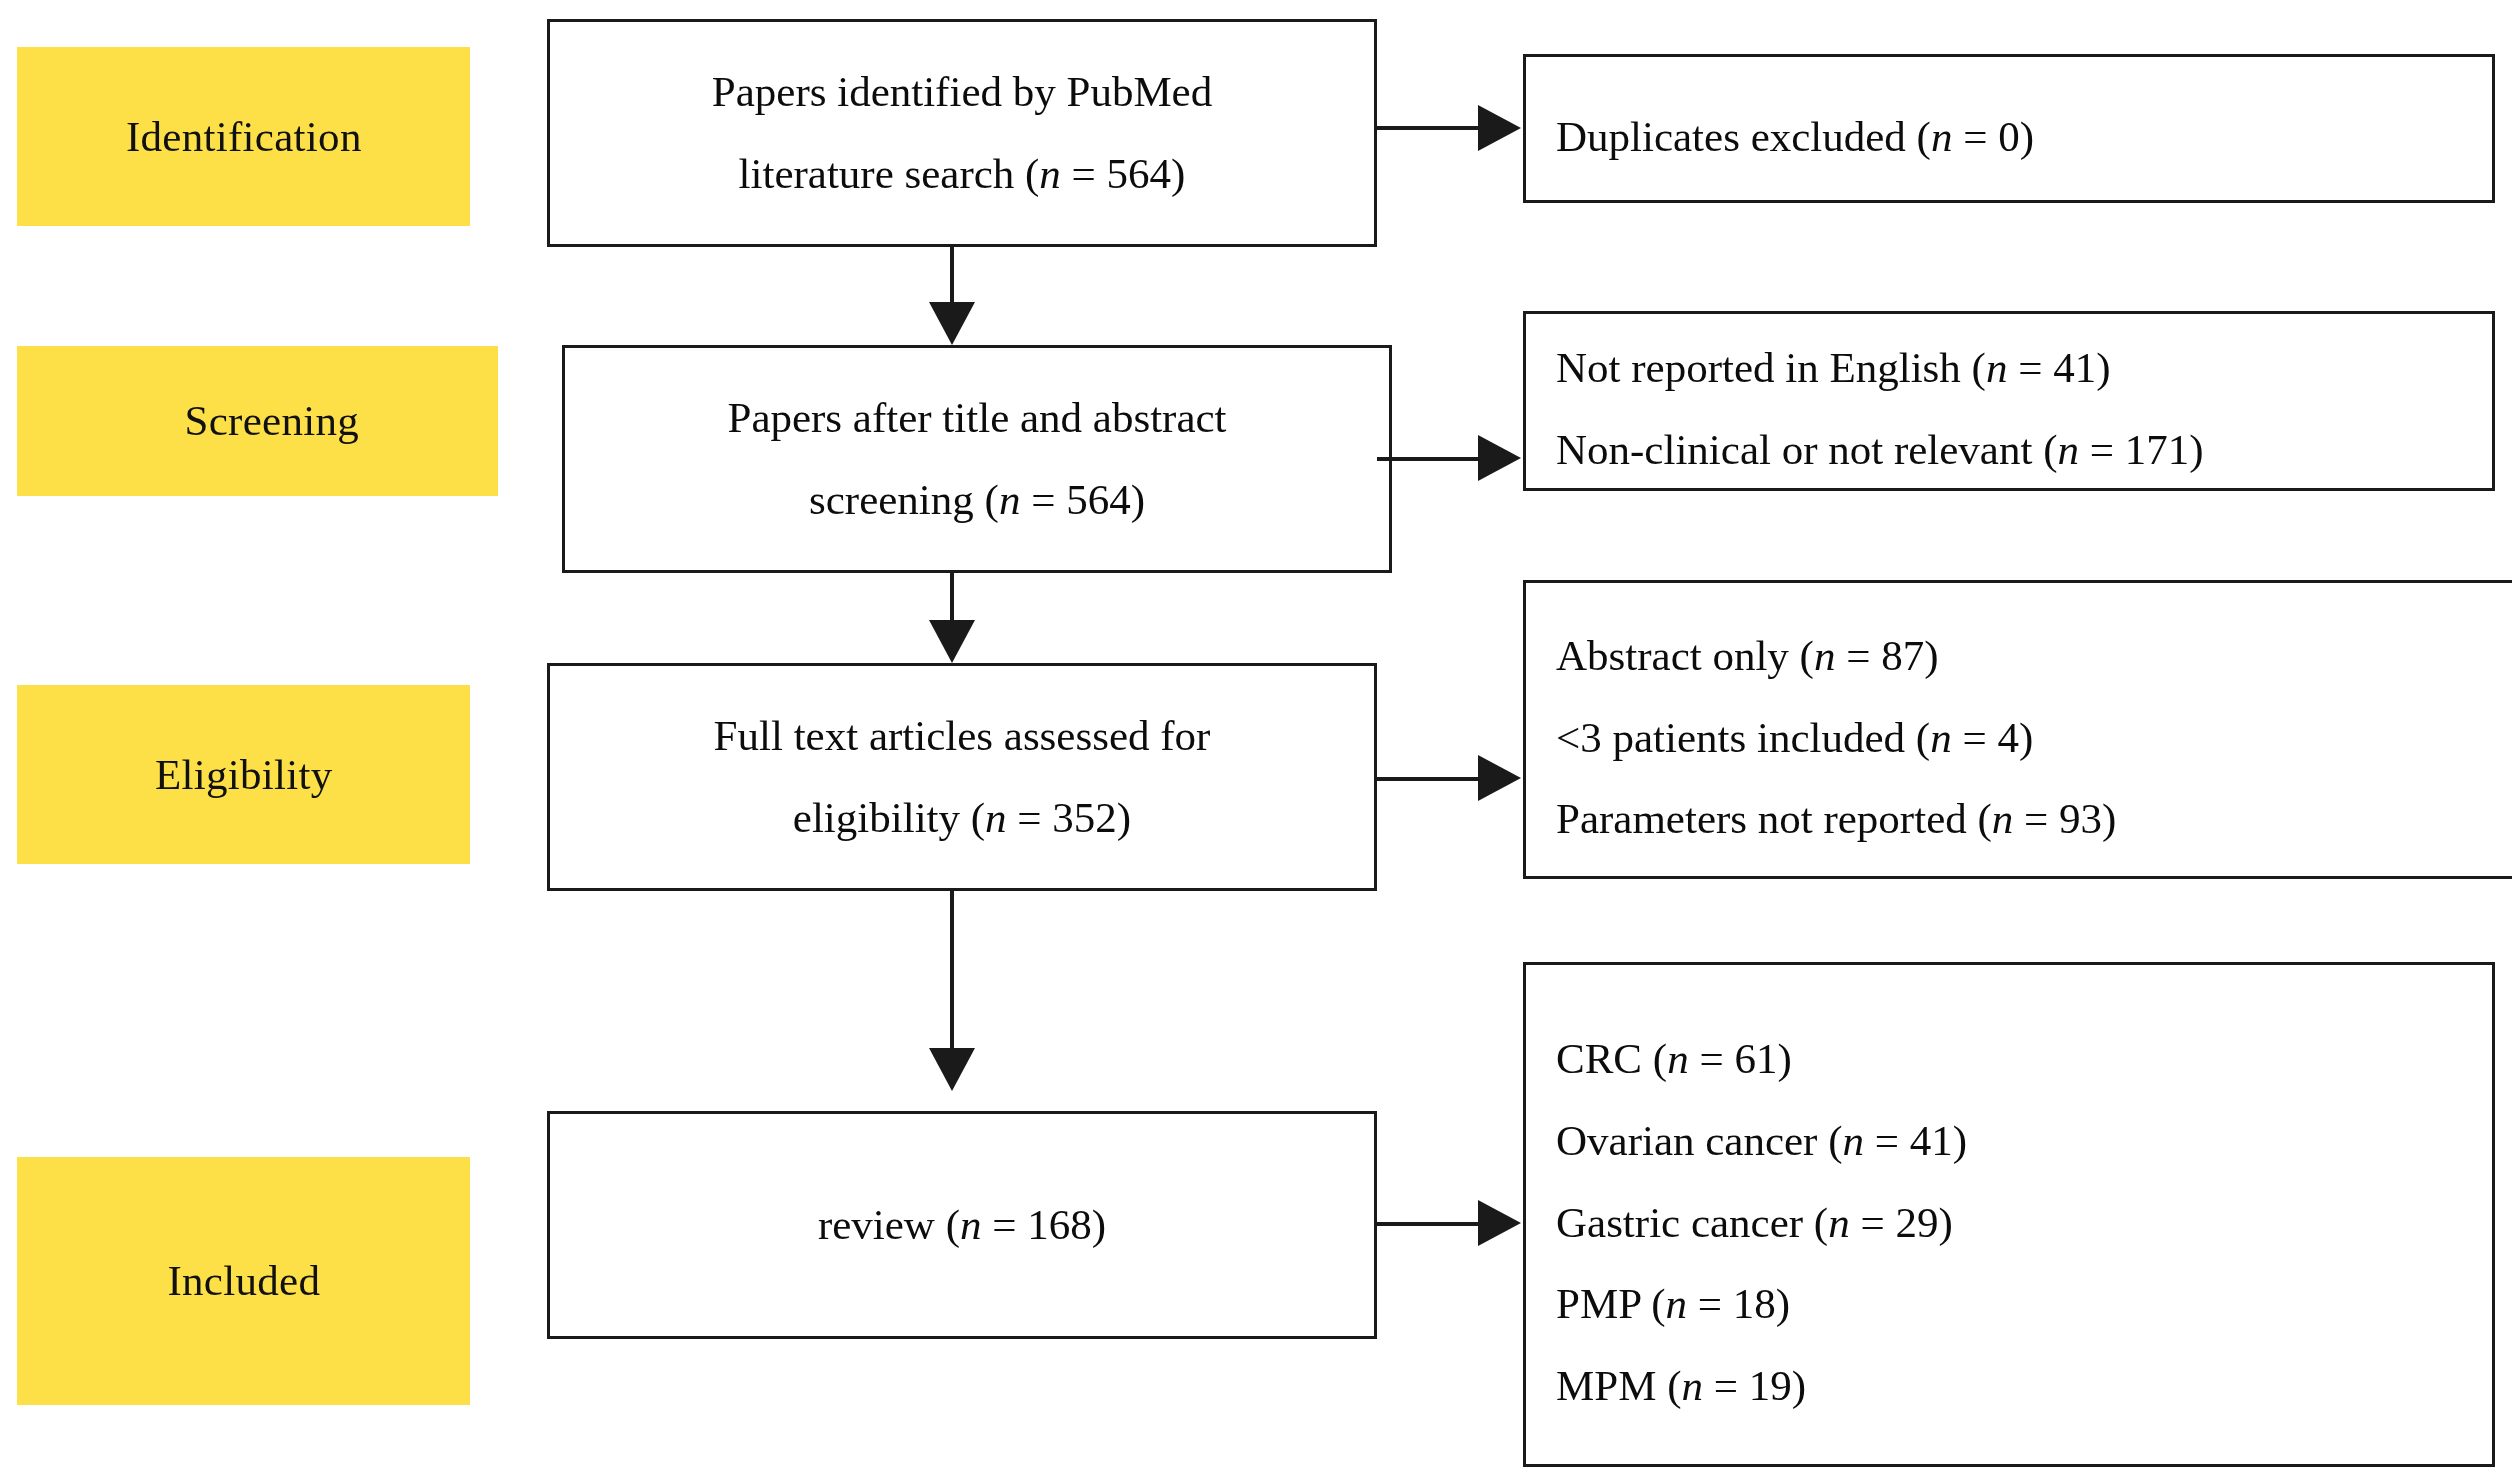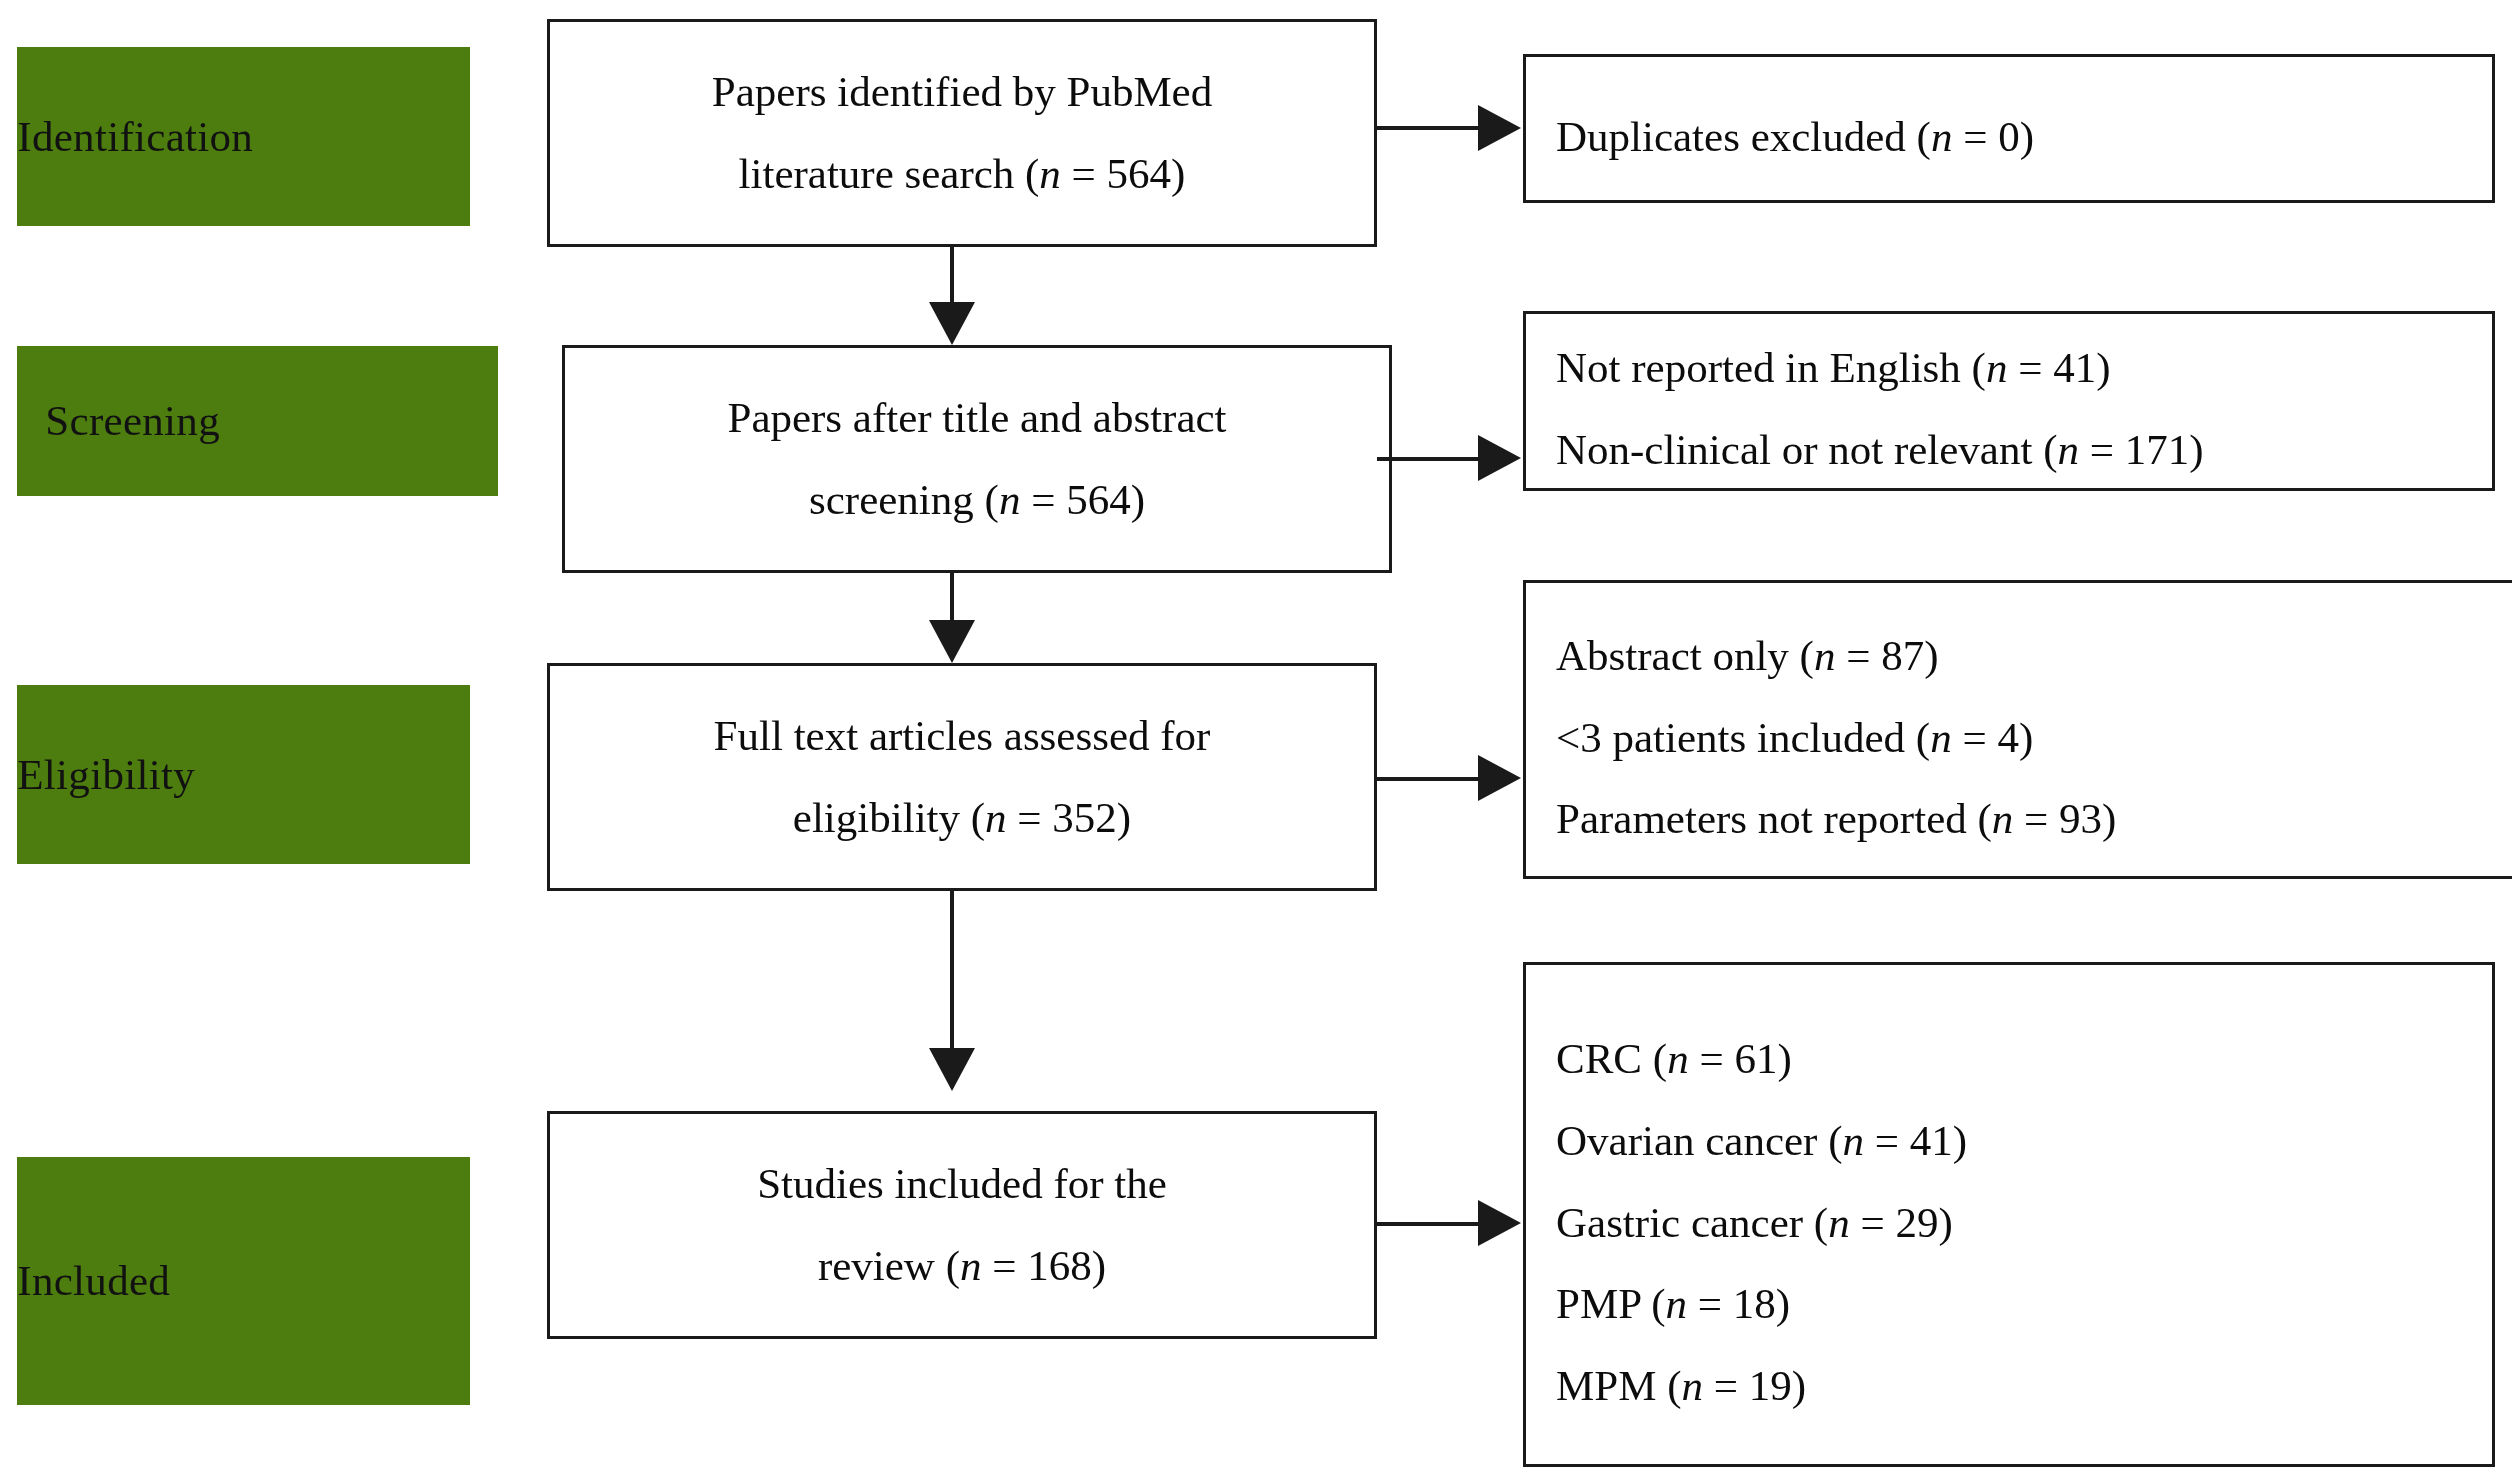--- a/index.html
+++ b/index.html
@@ -16,23 +16,24 @@
     position: relative;
     width: 2512px;
     height: 1480px;
     background: #ffffff;
     overflow: hidden;
   }
 
   
   .stage-label {
     position: absolute;
-    background: #4d7c0f;
+    background: #fde047;
     display: flex;
     align-items: center;
+    justify-content: center;
     font-size: 43px;
     line-height: 1.2;
     letter-spacing: 0.3px;
     color: #111111;
   }
 
   
   .flow-box {
     position: absolute;
     background: #ffffff;
@@ -131,23 +132,20 @@
     <div class="line">
       <span>Full text articles assessed for</span>
     </div>
     <div class="line">
       <span>eligibility  (</span><span class="ital">n</span><span> = 352)</span>
     </div>
   </div>
 
   <div class="flow-box center" style="left:547px; top:1111px; width:830px; height:228px;">
     <div class="line">
-      <span>Studies included for the</span>
-    </div>
-    <div class="line">
       <span>review (</span><span class="ital">n</span><span> = 168)</span>
     </div>
   </div>
 
   <div class="flow-box side" style="left:1523px; top:54px; width:972px; height:149px;">
     <div class="line">
       <span>Duplicates excluded (</span><span class="ital">n</span><span> = 0)</span>
     </div>
   </div>
 

